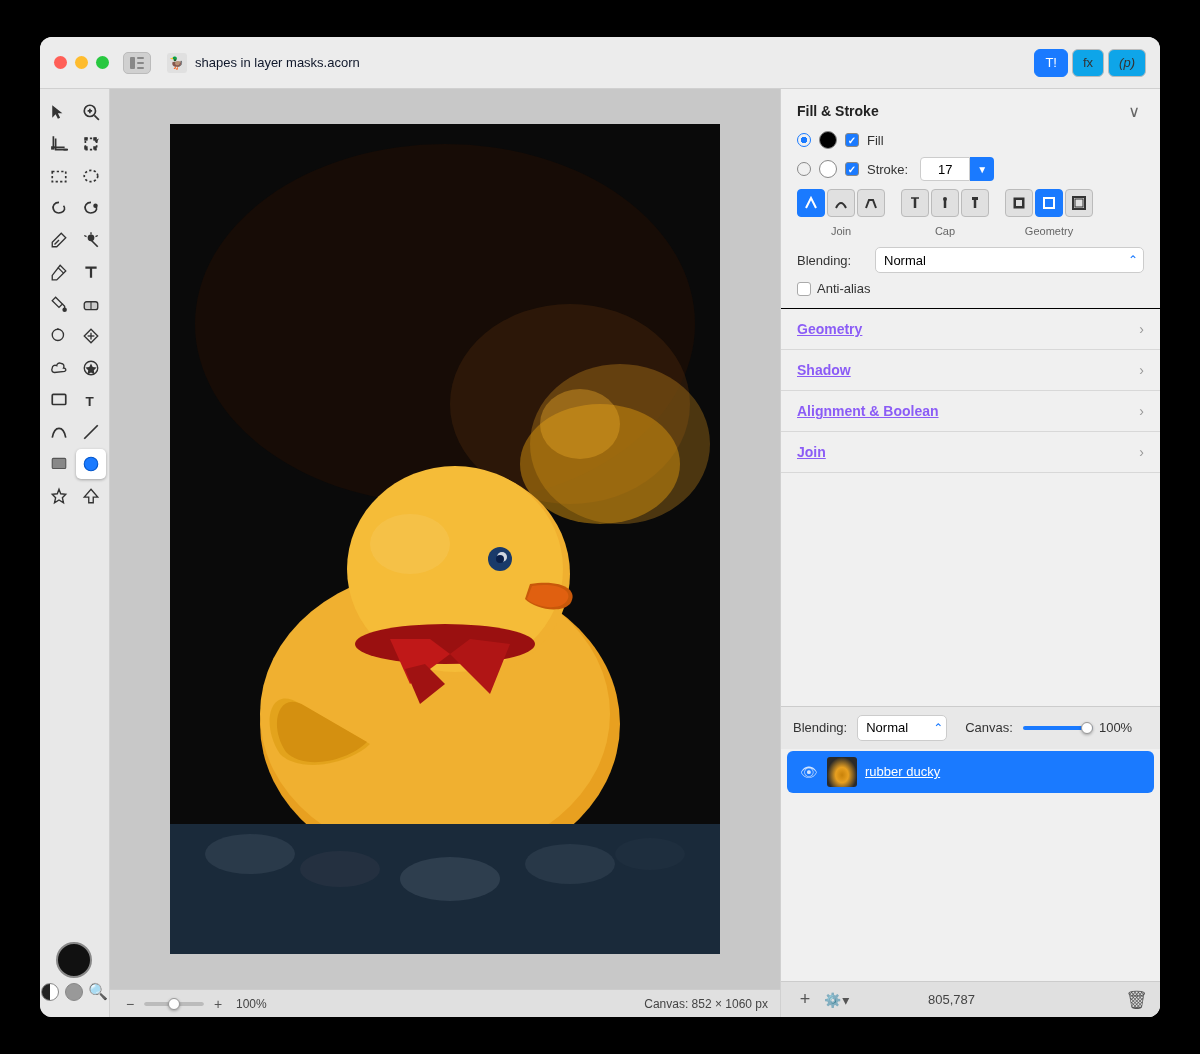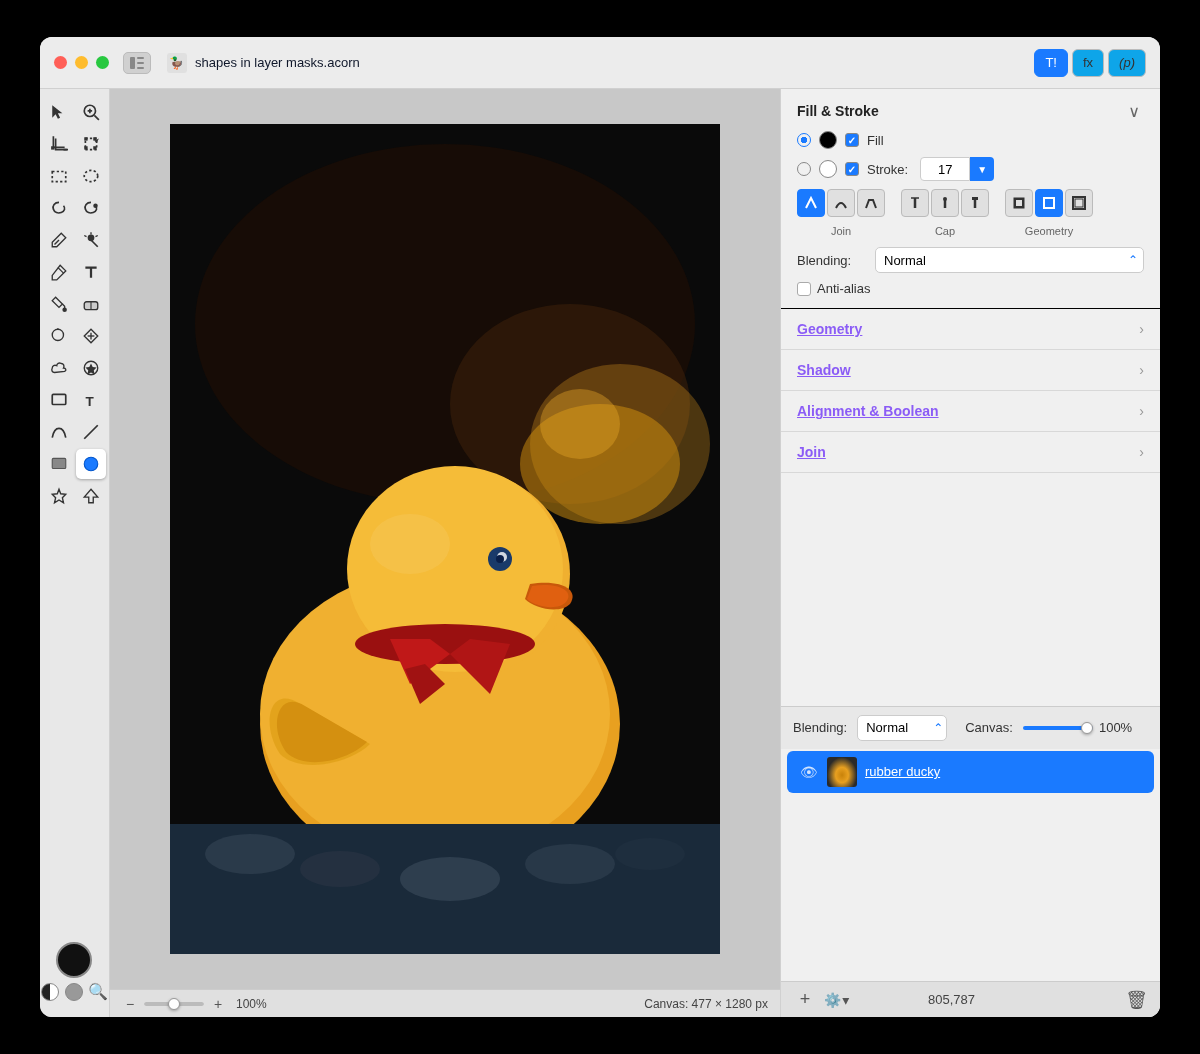--- a/index.html
+++ b/index.html
@@ -885,21 +885,21 @@
       <div class="canvas-statusbar">
         <div class="zoom-control">
           <span class="zoom-btn">−</span>
           <div class="zoom-slider">
             <div class="zoom-slider-track"></div>
             <div class="zoom-slider-thumb"></div>
           </div>
           <span class="zoom-btn">+</span>
           <span style="font-size:12px;color:#444;margin-left:4px;">100%</span>
         </div>
-        <span>Canvas: 477 × 1280 px</span>
+        <span>Canvas: 852 × 1060 px</span>
       </div>
     </div>
 
     <div class="right-panel">
 
       <div class="panel-section">
         <div class="panel-section-header">
           <span class="panel-section-title">Fill &amp; Stroke</span>
           <span class="panel-collapse-btn">∨</span>
         </div>

